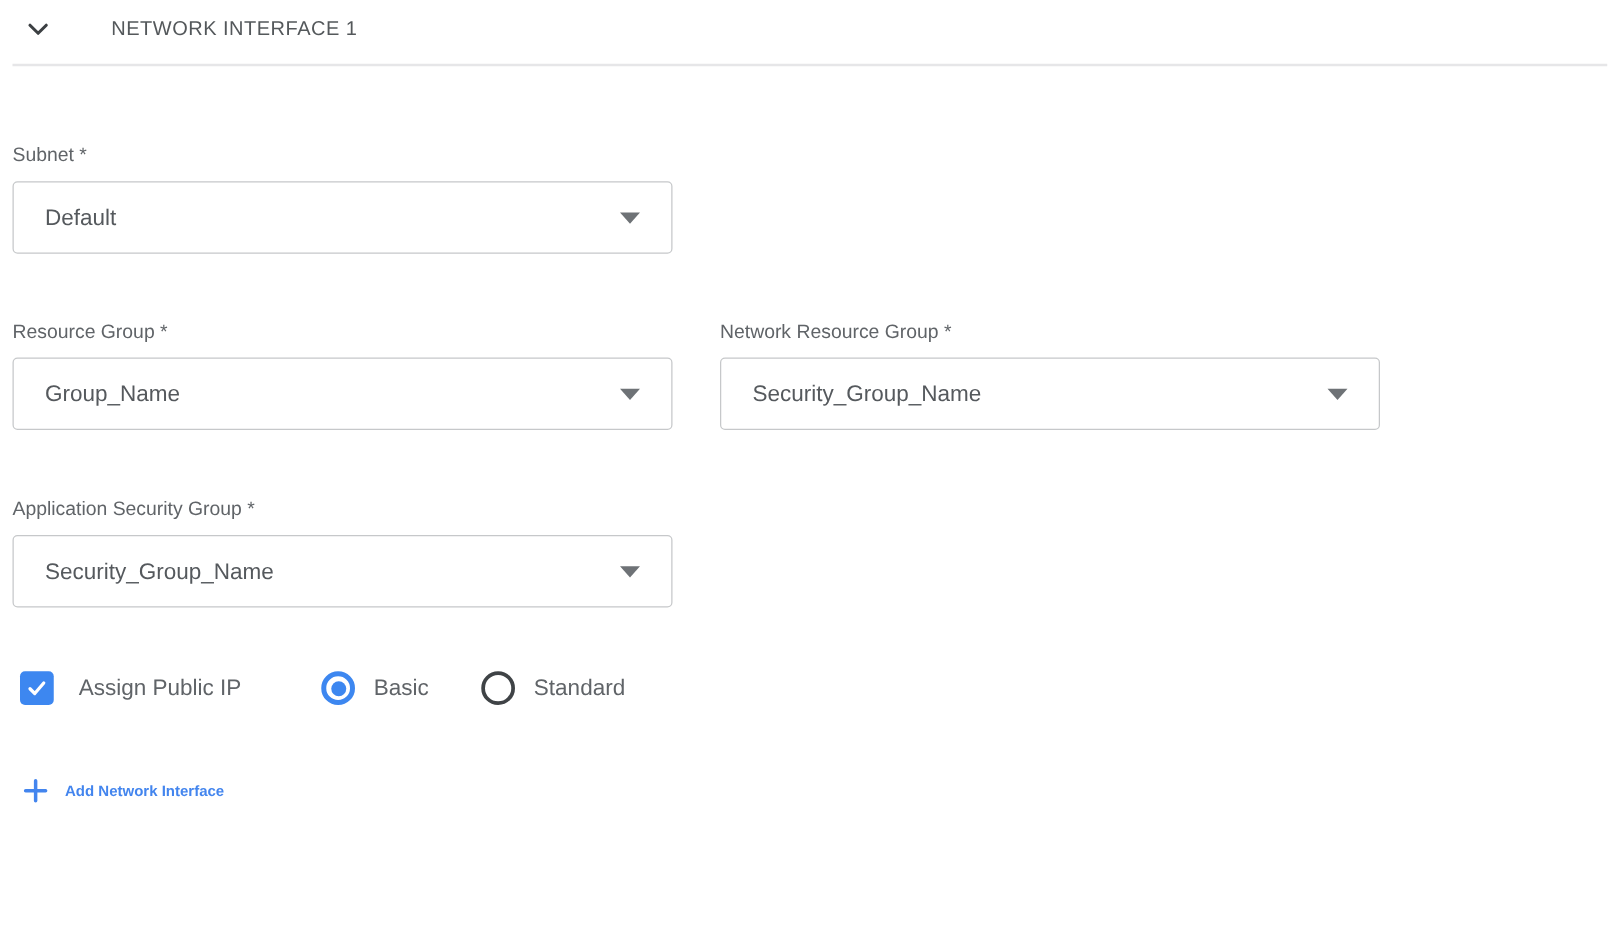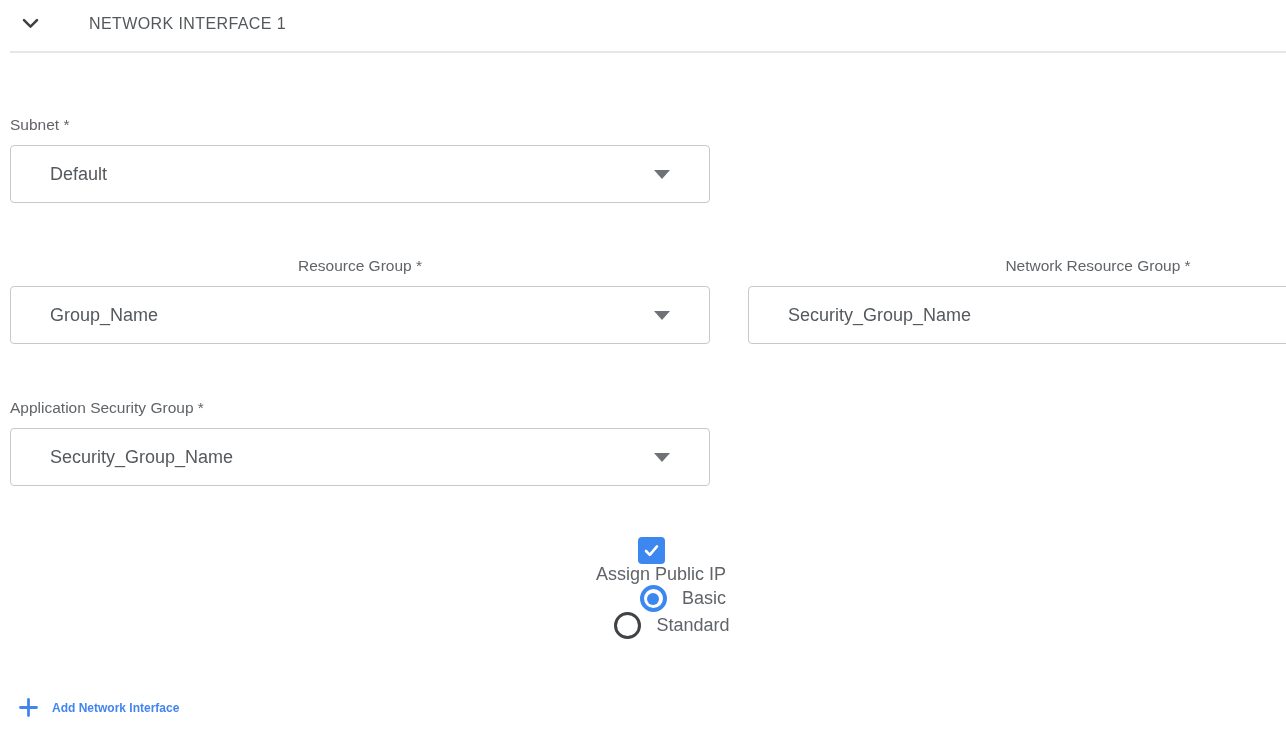--- a/index.html
+++ b/index.html
@@ -46,41 +46,41 @@
   .field-label {
     font-size: 15.5px;
     color: #606468;
     margin-bottom: 11px;
   }
   .field { margin-left: 10px; }
   .field-row { display: flex; margin-left: 10px; }
   .col-gap { margin-left: 38px; }
 
   .select {
-    width: 700px; height: 58px;
+    width: 528px; height: 58px;
     border: 1px solid #c6c8ca;
     border-radius: 4px;
     background: #ffffff;
     display: flex; align-items: center; justify-content: space-between;
-    padding: 0 39px;
+    padding: 0 25px;
     cursor: pointer;
   }
   .select-value {
     font-size: 18px;
     color: #55595d;
   }
   .caret {
     width: 0; height: 0;
     border-left: 8px solid transparent;
     border-right: 8px solid transparent;
     border-top: 9px solid #6e7276;
   }
 
   .mt-subnet   { margin-top: 63px; }
-  .mt-row2     { margin-top: 54px; text-align: center; }
+  .mt-row2     { margin-top: 54px; }
   .mt-row3     { margin-top: 55px; }
 
   
   .radio {
     width: 27px; height: 27px; border-radius: 50%;
     display: inline-flex; align-items: center; justify-content: center;
     flex: none; cursor: pointer;
   }
   .radio.selected { border: 4px solid #3d87f0; }
   .radio.selected .dot {
@@ -93,21 +93,20 @@
     width: 27px; height: 27px;
     background: #3d87f0;
     border-radius: 4px;
     display: inline-flex; align-items: center; justify-content: center;
     flex: none; cursor: pointer;
   }
 
   .public-ip-row {
     display: flex; align-items: center;
     margin: 51px 0 0 16px;
-    flex-direction: column;
   }
   .cb-label { margin-left: 20px; }
   .opt-basic { margin-left: 64px; }
   .opt-standard { margin-left: 42px; }
   .opt { display: flex; align-items: center; justify-content: space-between; }
   .opt .control-label { margin-left: 15px; }
 
   
   .add-link-row {
     display: flex; align-items: center;

